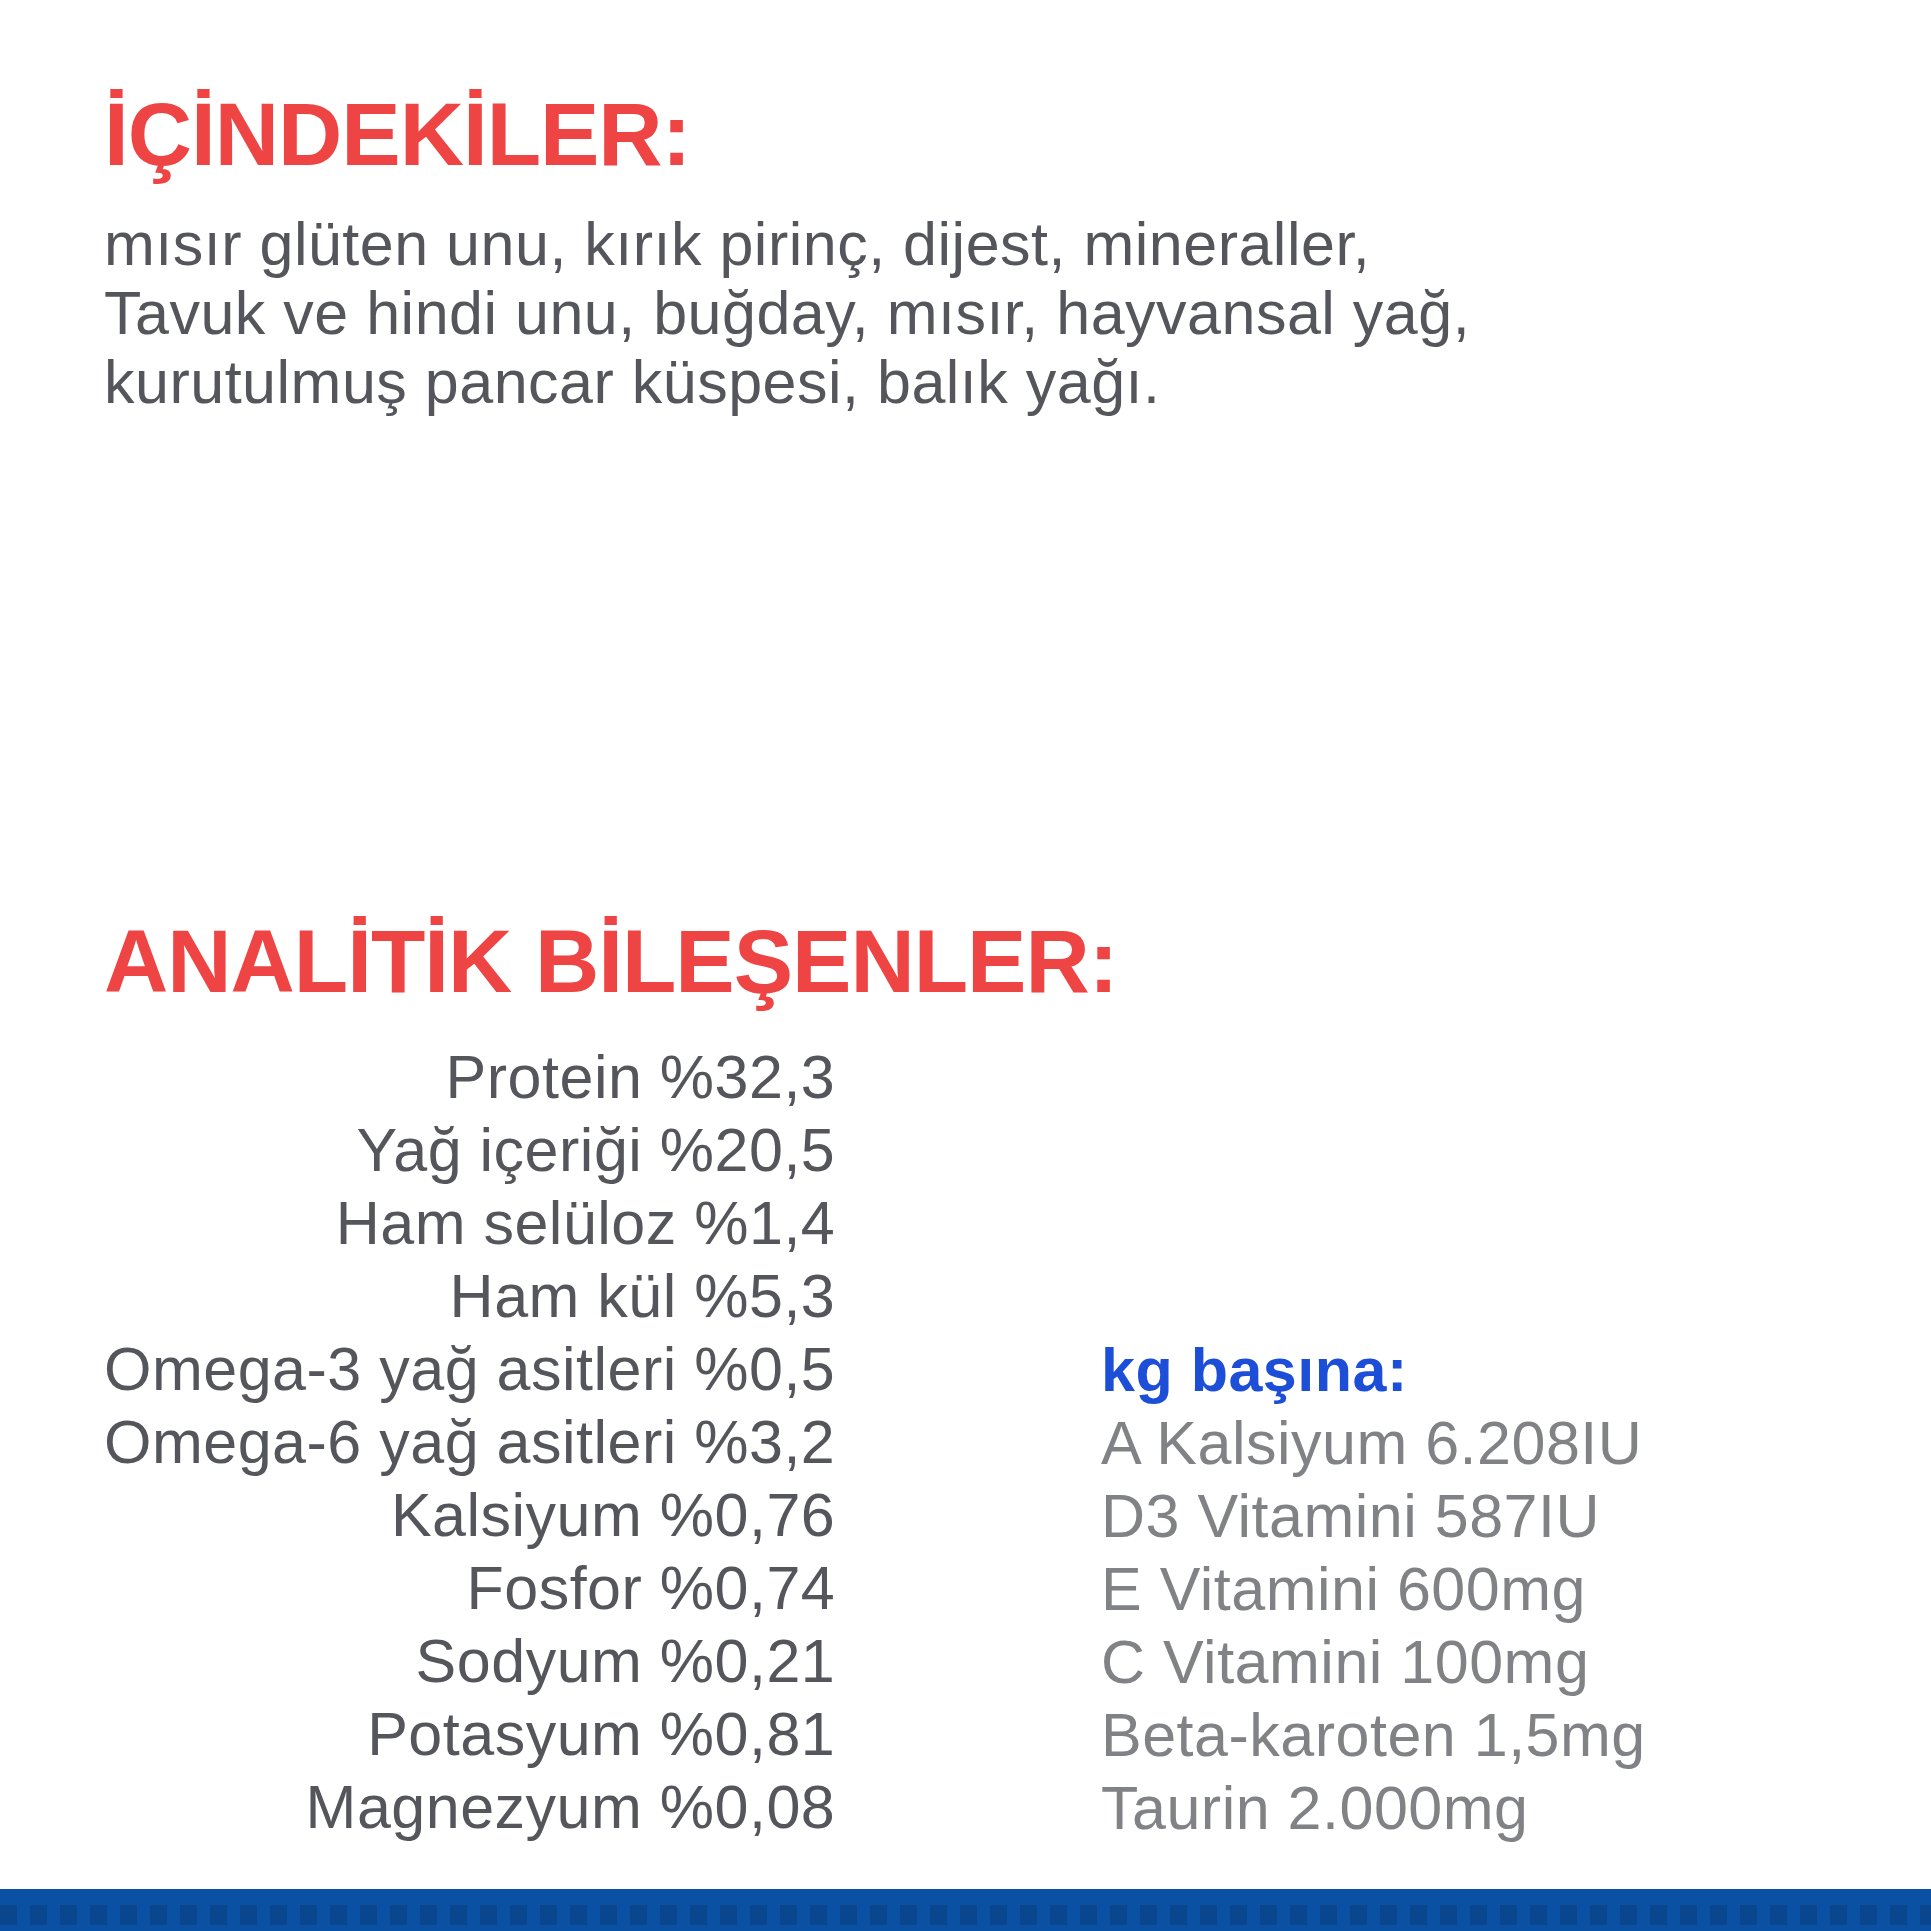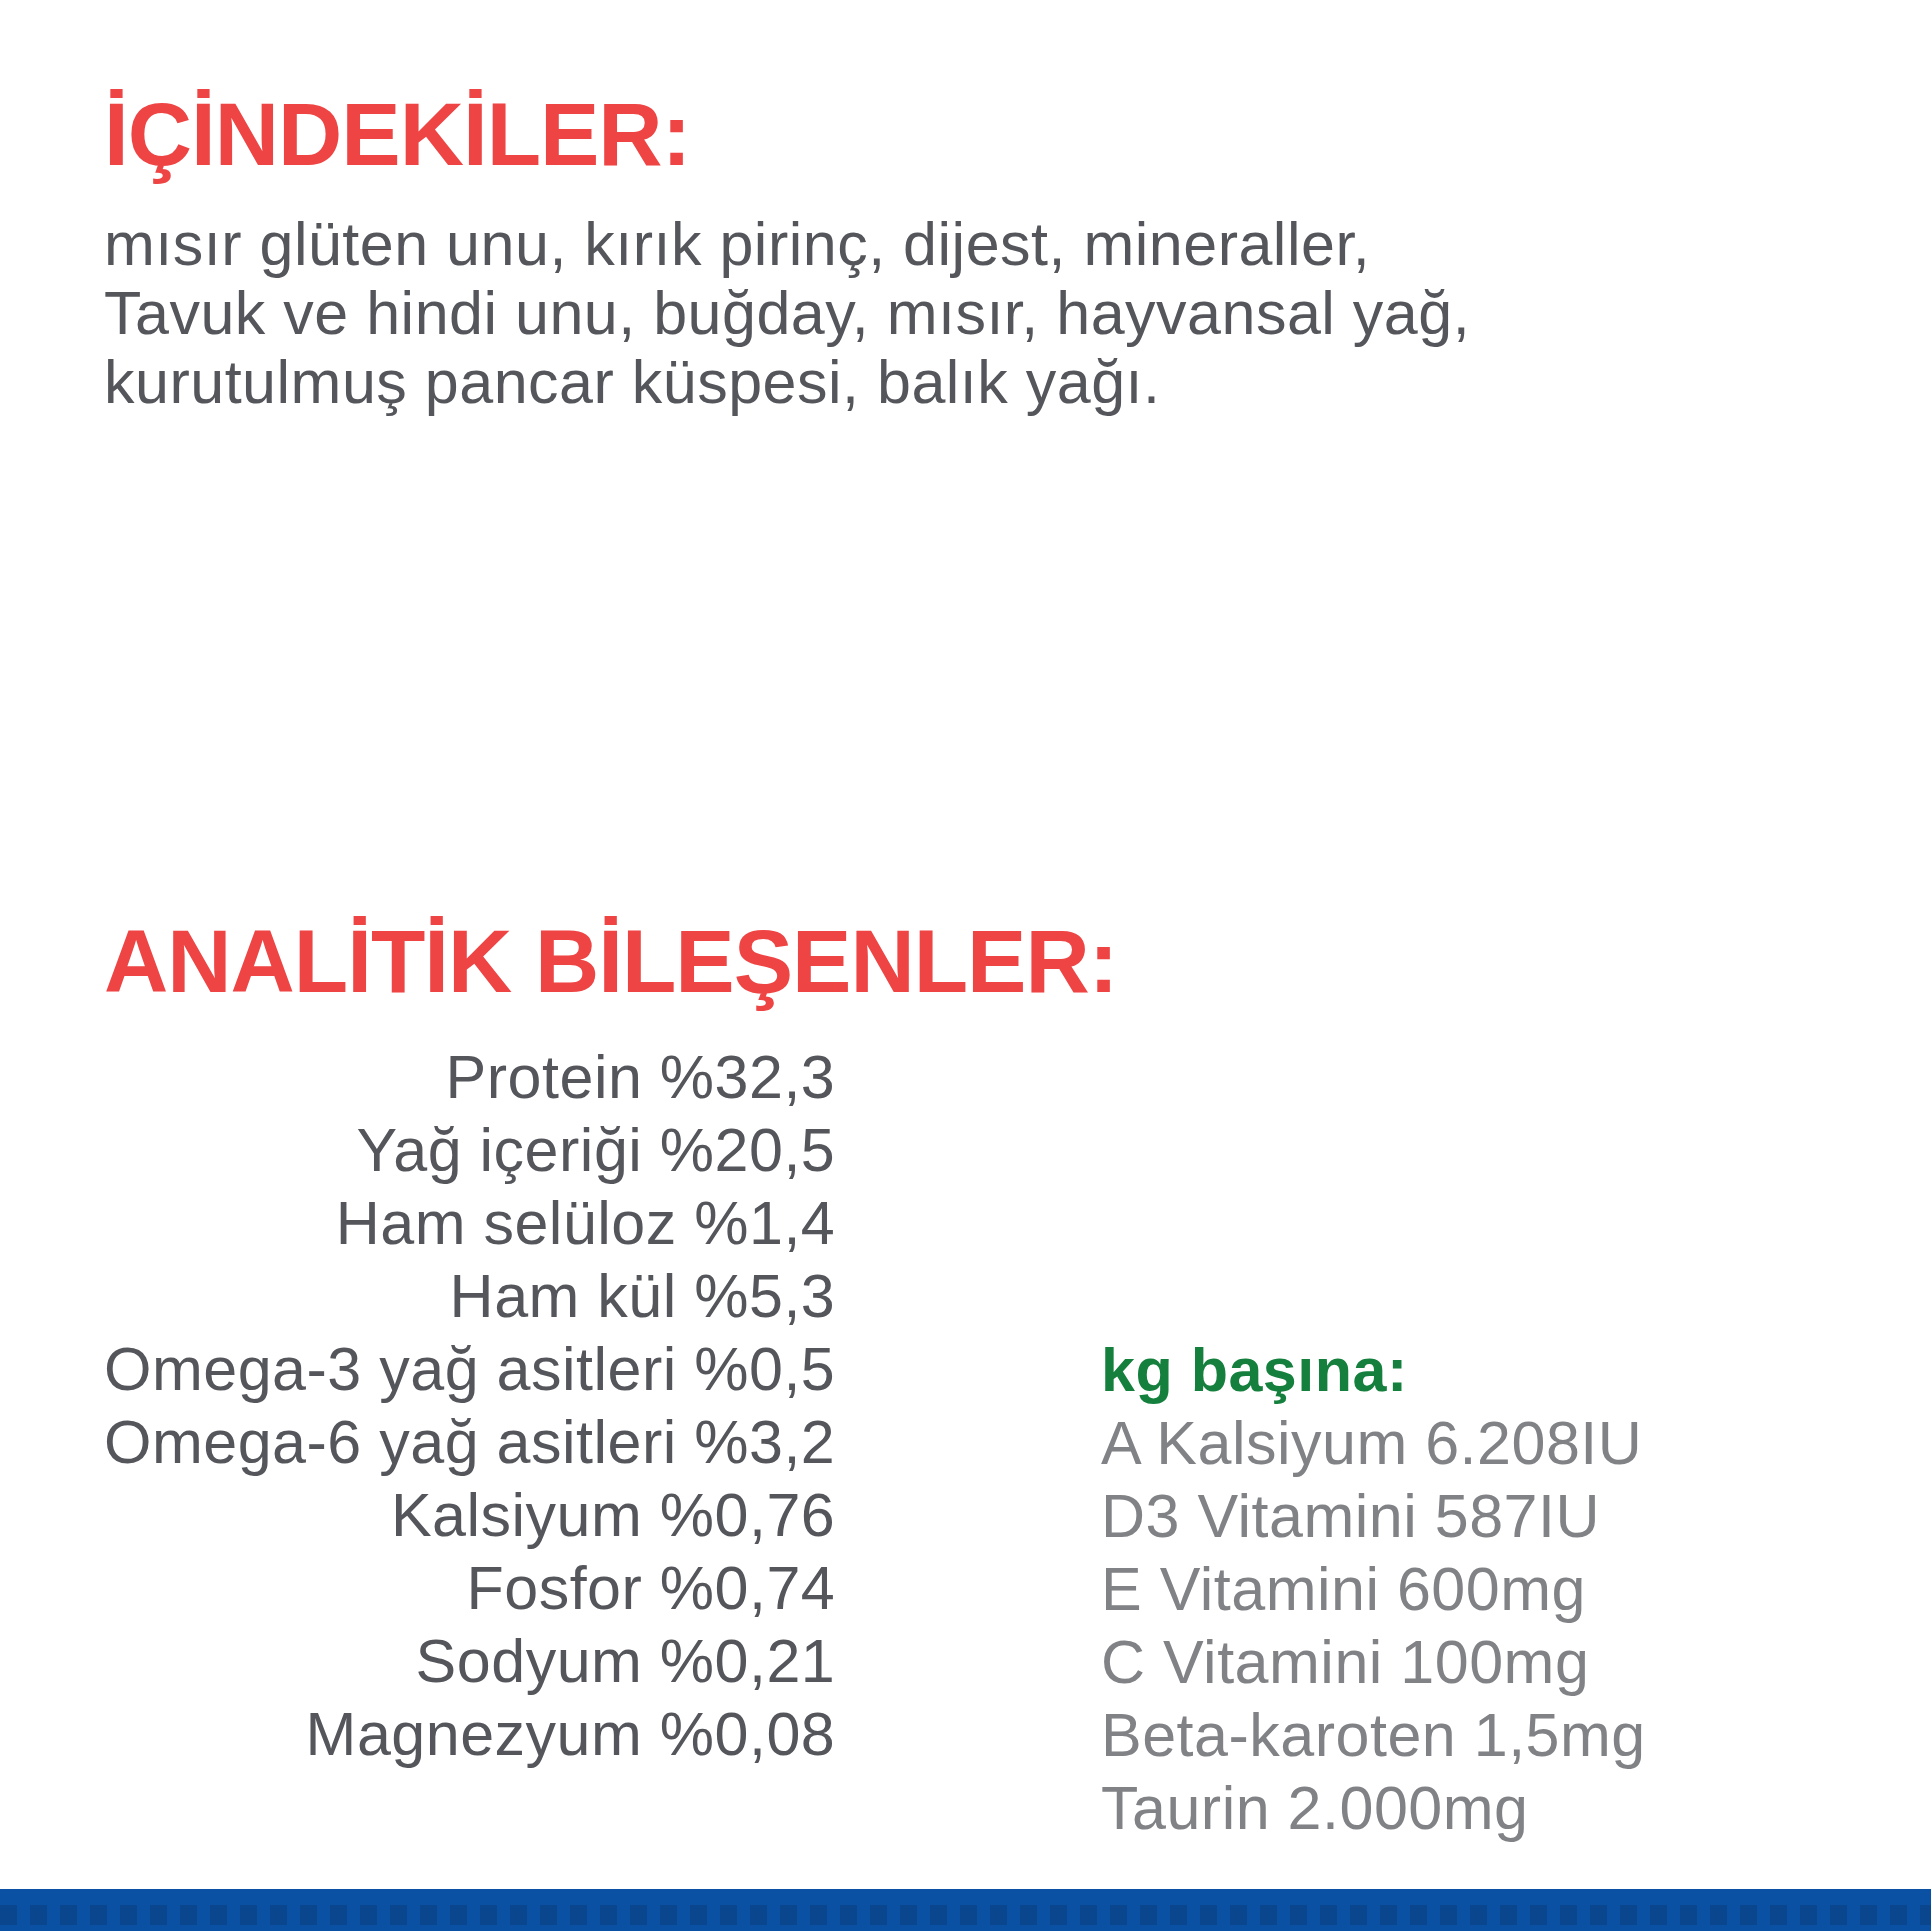--- a/index.html
+++ b/index.html
@@ -59,21 +59,21 @@
     left: 1101px;
     top: 1334px;
     color: #808285;
     font-size: 61px;
     line-height: 73px;
     letter-spacing: 0.5px;
     white-space: nowrap;
   }
   .per-kg-title {
     font-weight: 700;
-    color: #15803d;
+    color: #1d4ed8;
   }
   .per-kg-list {
     margin: 0;
     padding: 0;
     list-style: none;
   }
 
   .bottom-bar {
     position: absolute;
     left: 0;
@@ -116,20 +116,21 @@
   <ul class="analytics-list">
     <li>Protein %32,3</li>
     <li>Yağ içeriği %20,5</li>
     <li>Ham selüloz %1,4</li>
     <li>Ham kül %5,3</li>
     <li>Omega-3 yağ asitleri %0,5</li>
     <li>Omega-6 yağ asitleri %3,2</li>
     <li>Kalsiyum %0,76</li>
     <li>Fosfor %0,74</li>
     <li>Sodyum %0,21</li>
+    <li>Potasyum %0,81</li>
     <li>Magnezyum %0,08</li>
   </ul>
 
   <div class="per-kg">
     <div class="per-kg-title">kg başına:</div>
     <ul class="per-kg-list">
       <li>A Kalsiyum 6.208IU</li>
       <li>D3 Vitamini 587IU</li>
       <li>E Vitamini 600mg</li>
       <li>C Vitamini 100mg</li>

